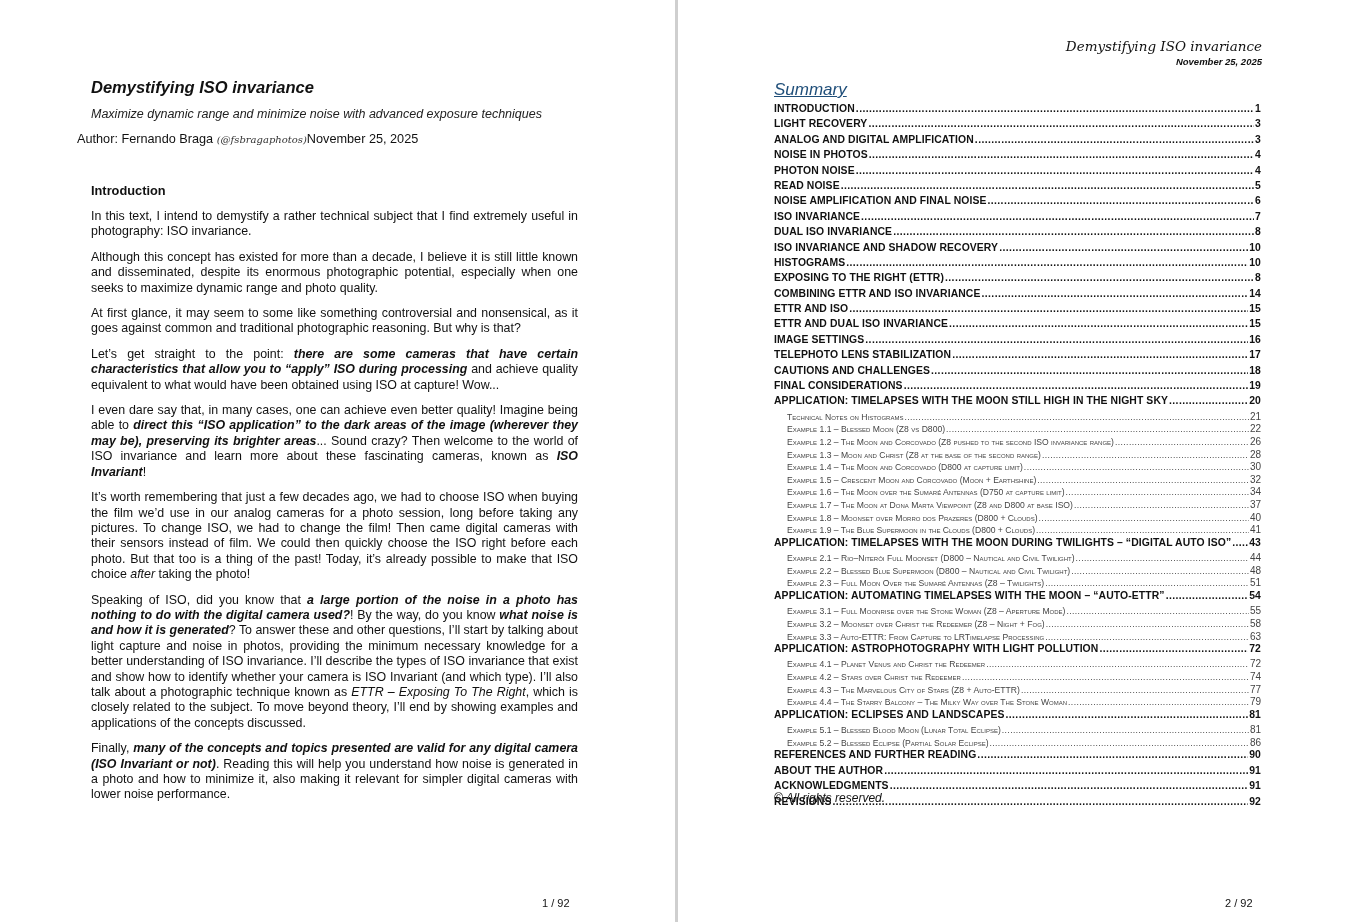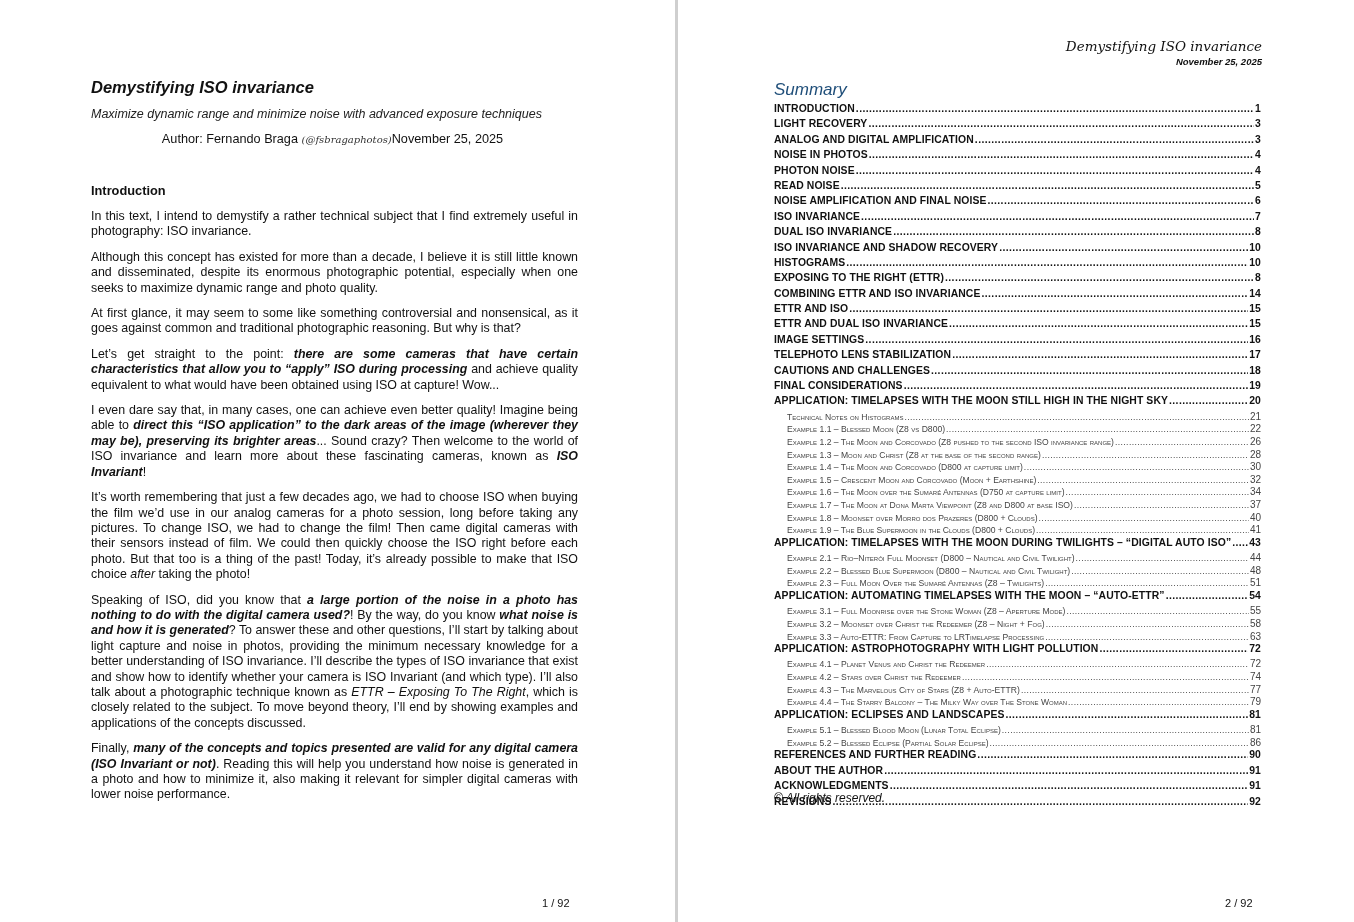--- a/index.html
+++ b/index.html
@@ -7,37 +7,37 @@
   body { position: relative; font-family: "Liberation Sans", sans-serif; color: #111; }
 
   .page { position: absolute; top: 0; height: 715px; background: #fff; }
   .page-left { left: 0; width: 676px; }
   .page-right { left: 678px; width: 676px; }
   .divider { position: absolute; left: 675px; top: 0; width: 3px; height: 922px; background: #cfcfcf; }
 
   
   .doc-title { position: absolute; left: 91px; top: 78px; font-size: 16.5px; font-weight: bold; font-style: italic; color: #111; }
   .doc-subtitle { position: absolute; left: 91px; top: 107px; font-size: 12.5px; font-style: italic; color: #222; }
-  .author-line { position: absolute; left: 89px; top: 132px; width: 487px; font-size: 12.7px; display: flex; justify-content: center; color: #111; }
+  .author-line { position: absolute; left: 77px; top: 132px; width: 487px; font-size: 12.7px; display: flex; justify-content: flex-start; color: #111; }
   .author-handle { font-family: "DejaVu Serif", serif; font-style: italic; font-size: 10px; color: #333; }
 
   .intro { position: absolute; left: 91px; top: 183px; width: 487px; }
   .intro h2 { font-size: 12.8px; font-weight: bold; margin-bottom: 11px; }
   .intro p { font-size: 12.4px; line-height: 15.4px; text-align: justify; margin-bottom: 10px; color: #111; }
   .intro p b { font-weight: bold; font-style: italic; }
   .intro p i { font-style: italic; }
 
   .footer-author { position: absolute; top: 896px; font-family: "DejaVu Serif", serif; font-style: italic; font-size: 12px; color: #ec4899; letter-spacing: 0.3px; margin-top: 32px; }
   .footer-page { position: absolute; top: 897px; font-size: 11px; color: #111; }
 
   
   .run-title { position: absolute; right: 92px; top: 38px; font-family: "DejaVu Serif", serif; font-style: italic; font-size: 13.5px; color: #111; text-align: right; }
   .run-date { position: absolute; right: 92px; top: 56px; font-size: 9.5px; font-style: italic; font-weight: bold; color: #111; text-align: right; }
 
-  .summary-title { position: absolute; left: 96px; top: 80px; font-size: 17px; font-style: italic; color: #1f4e79; }
+  .summary-title { position: absolute; left: 96px; top: 80px; font-size: 17px; font-style: italic; color: #1f4e79; text-decoration: underline; }
 
   .toc { position: absolute; left: 96px; top: 103px; width: 487px; }
   .toc-row { display: flex; align-items: baseline; white-space: nowrap; overflow: hidden; }
   .toc-row .lbl { flex: 0 0 auto; }
   .toc-row .dots { flex: 1 1 auto; overflow: hidden; margin: 0 1px; }
   .toc-row .dots::after { content: "................................................................................................................................................................................................................................................................................"; letter-spacing: 0.4px; }
   .toc-row .pg { flex: 0 0 auto; }
 
   .toc-row.main { height: 15.4px; font-size: 10.4px; font-weight: bold; color: #111; letter-spacing: 0.1px; }
   .toc-row.sub { height: 12.6px; font-size: 8.6px; color: #444; padding-left: 13px; font-variant: small-caps; }

